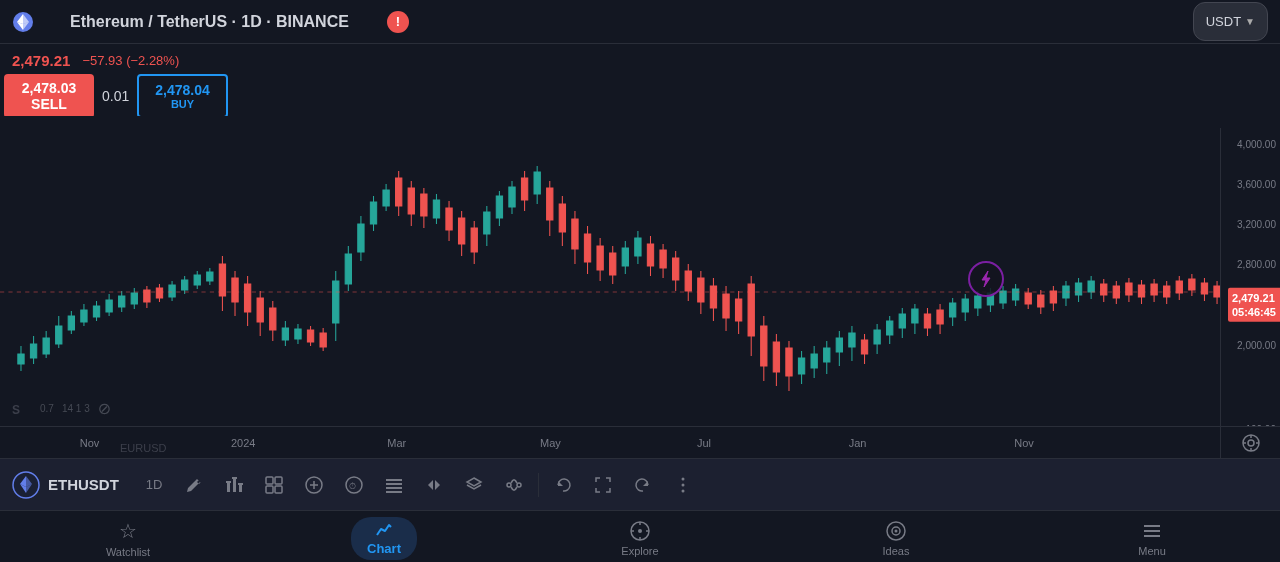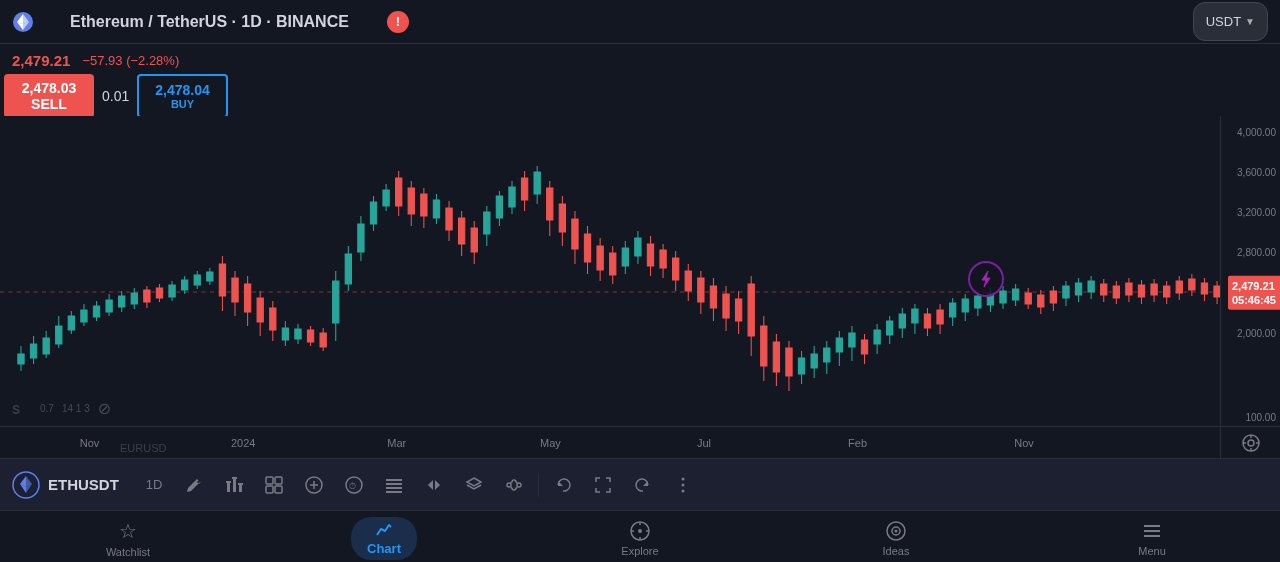--- a/index.html
+++ b/index.html
@@ -138,21 +138,21 @@
       left: 0;
       right: 60px;
       height: 1px;
       background: #1e2230;
     }
 
     
     .price-labels {
       position: absolute;
       right: 0;
-      top: 0;
+      top: 12px;
       width: 60px;
       height: 100%;
       background: #131722;
       border-left: 1px solid #2a2e39;
     }
     .price-label {
       position: absolute;
       right: 4px;
       font-size: 10px;
       color: #787b86;
@@ -692,21 +692,21 @@
     <span style="font-size:16px; color:rgba(120,123,134,0.5);">⊘</span>
   </div>
 </div>
 
 <div class="time-axis">
   <span class="time-label" style="left: 7%;">Nov</span>
   <span class="time-label" style="left: 19%;">2024</span>
   <span class="time-label" style="left: 31%;">Mar</span>
   <span class="time-label" style="left: 43%;">May</span>
   <span class="time-label" style="left: 55%;">Jul</span>
-  <span class="time-label" style="left: 67%;">Feb</span>
+  <span class="time-label" style="left: 67%;">Jan</span>
   <span class="time-label" style="left: 80%;">Nov</span>
   <div class="time-axis-gear">
     <svg width="18" height="18" viewBox="0 0 18 18">
       <circle cx="9" cy="9" r="8" fill="none" stroke="#787b86" stroke-width="1.5"></circle>
       <circle cx="9" cy="9" r="3" fill="none" stroke="#787b86" stroke-width="1.5"></circle>
       <line x1="9" y1="1" x2="9" y2="4" stroke="#787b86" stroke-width="1.5"></line>
       <line x1="9" y1="14" x2="9" y2="17" stroke="#787b86" stroke-width="1.5"></line>
       <line x1="1" y1="9" x2="4" y2="9" stroke="#787b86" stroke-width="1.5"></line>
       <line x1="14" y1="9" x2="17" y2="9" stroke="#787b86" stroke-width="1.5"></line>
     </svg>

